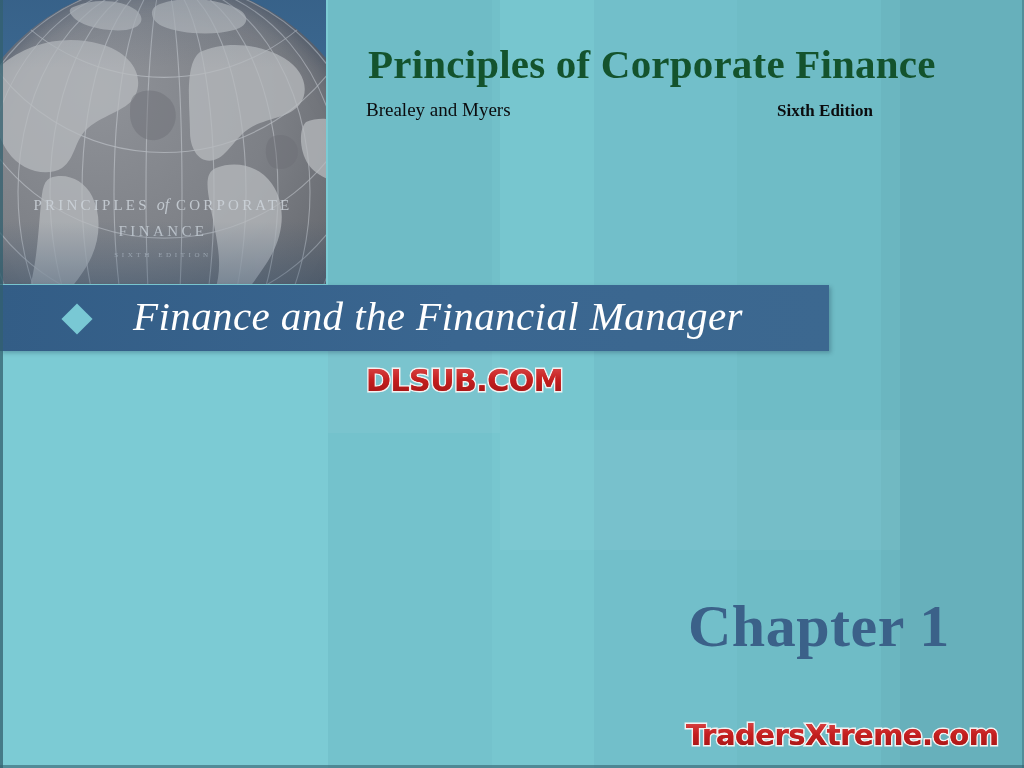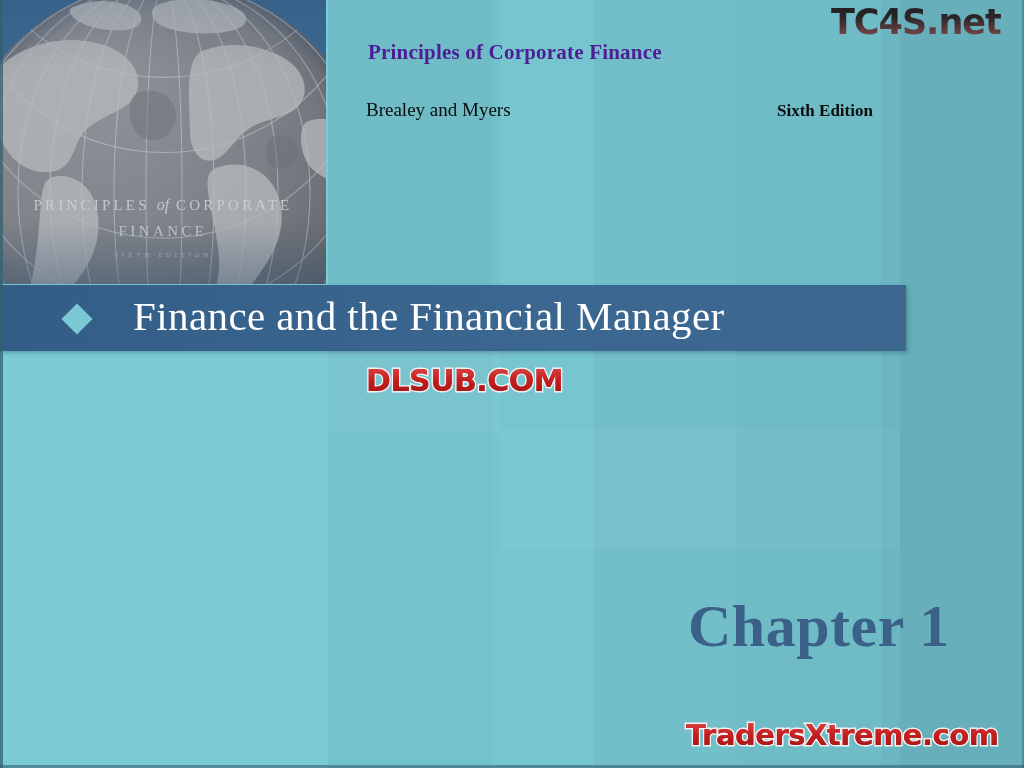--- a/index.html
+++ b/index.html
@@ -142,23 +142,23 @@
     inset: 0;
     background: linear-gradient(180deg, rgba(30,60,95,0.12) 0%, rgba(30,60,95,0.0) 24%, rgba(30,60,95,0.0) 78%, rgba(40,72,105,0.35) 100%);
     pointer-events: none;
   }
 
   
   #book-title {
     position: absolute;
     left: 368px;
     top: 40px;
-    font-size: 21px;
-    font-weight: bold;
-    color: #4c1d95;
+    font-size: 41px;
+    font-weight: bold;
+    color: #14532d;
     letter-spacing: 0.2px;
     white-space: nowrap;
   }
   #author {
     position: absolute;
     left: 366px;
     top: 99px;
     font-size: 19px;
     font-weight: normal;
     color: #0b0c0e;
@@ -172,24 +172,25 @@
     font-weight: bold;
     color: #0b0c0e;
     white-space: nowrap;
   }
 
   
   #title-band {
     position: absolute;
     left: 0;
     top: 285px;
-    width: 906px;
+    width: 829px;
     height: 66px;
     background: linear-gradient(90deg, #335d86 0%, #3a6690 55%, #3c6890 100%);
     box-shadow: 2px 2px 4px rgba(20,45,70,0.28);
+    font-style: italic;
   }
   #title-bullet {
     position: absolute;
     left: 66px;
     top: 23px;
     width: 22px;
     height: 22px;
     background: #79c8d4;
     transform: rotate(45deg);
   }
@@ -344,21 +345,20 @@
   <div id="author">Brealey and Myers</div>
   <div id="edition">Sixth Edition</div>
 
   <div id="title-band">
     <div id="title-bullet"></div>
     <div id="slide-title">Finance and the Financial Manager</div>
   </div>
 
   <div id="chapter">Chapter 1</div>
 
-  <div id="wm-tc4s">TC4S.net</div>
 
   <div class="wm-red" id="wm-dlsub-stroke">DLSUB.COM</div>
   <div class="wm-red-top" id="wm-dlsub-fill">DLSUB.COM</div>
 
   <div class="wm-red" id="wm-traders-stroke">TradersXtreme.com</div>
   <div class="wm-red-top" id="wm-traders-fill">TradersXtreme.com</div>
 
   <div class="edge-left"></div>
   <div class="edge-right"></div>
   <div class="edge-bottom"></div>

